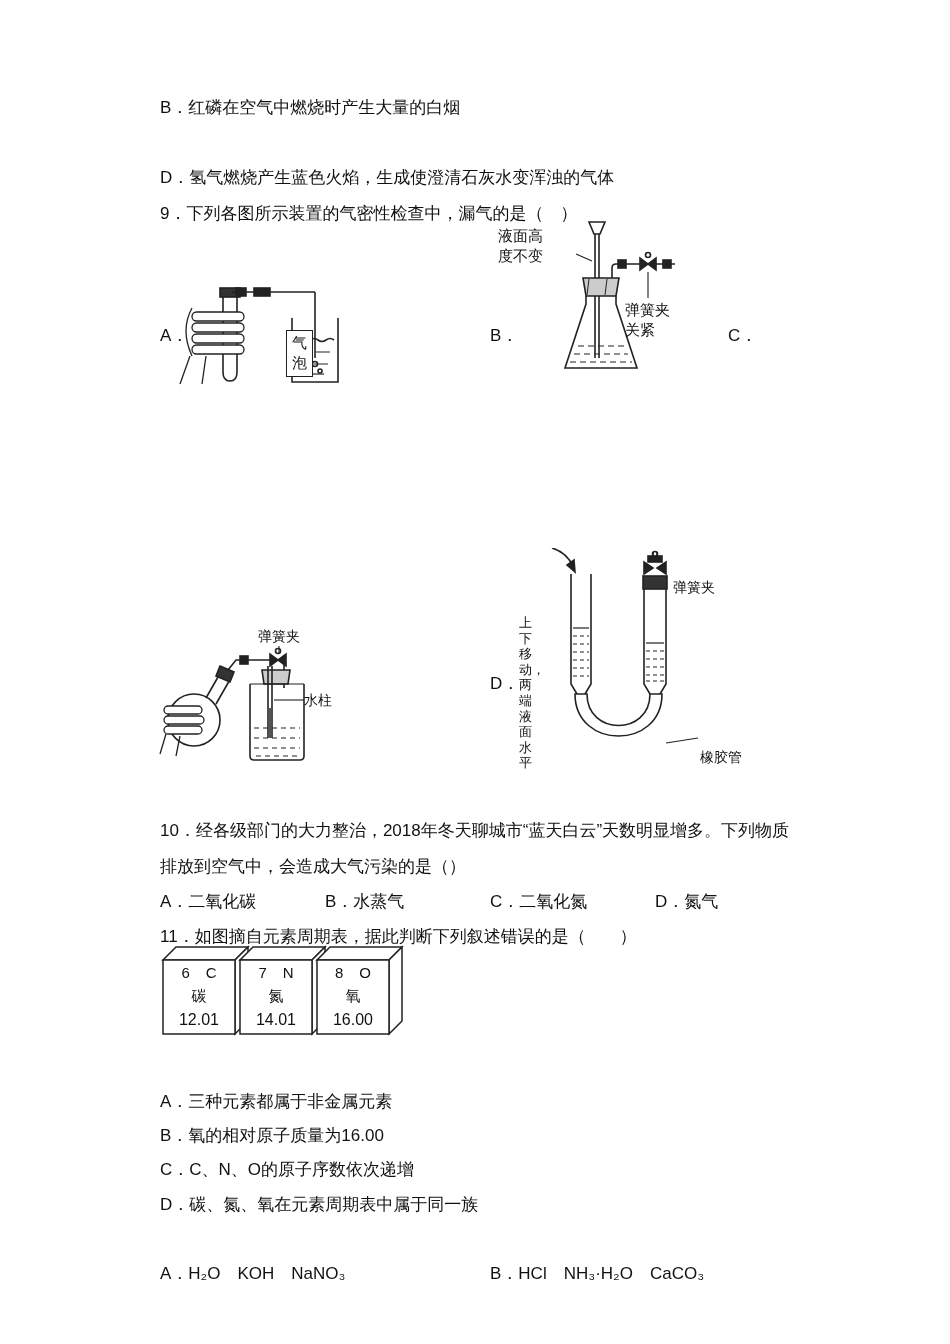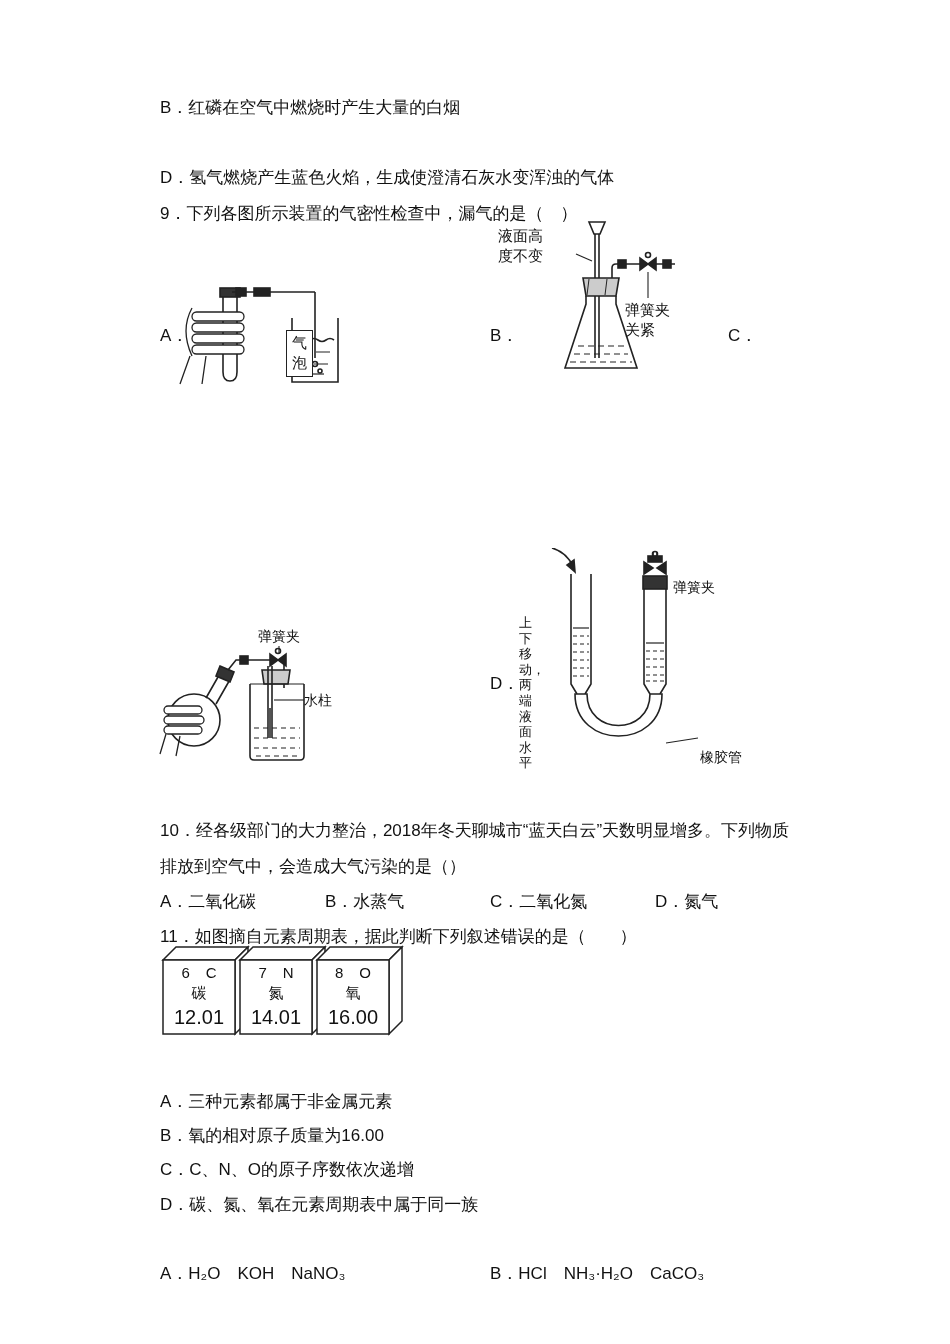--- a/index.html
+++ b/index.html
@@ -6,21 +6,21 @@
   html, body { background: #ffffff; }
   body { font-family: "Liberation Sans", "DejaVu Sans", sans-serif; }
   .page { position: relative; width: 950px; height: 1344px; background: #fff; color: #111; overflow: hidden; }
   .line { position: absolute; font-size: 17px; white-space: nowrap; margin-top: 22px; }
   .diag-label { position: absolute; font-size: 14px; line-height: 1.32; white-space: pre-line; color: #111; }
   .boxed { border: 1.5px solid #222; background: #fff; text-align: center; padding: 2px 3px; font-size: 15px; line-height: 1.3; }
   .vert { width: 18px; word-break: break-all; white-space: normal; font-size: 13px; line-height: 1.2; text-align: left; margin-top: 32px; }
   svg.diagram { position: absolute; }
   .cube-text { position: absolute; width: 72px; height: 74px; display: flex; flex-direction: column; align-items: center; justify-content: space-between; padding: 4px 0 5px; font-size: 15px; }
   .cube-row1 { display: flex; gap: 16px; }
-  .cube-mass { font-size: 20px; }
+  .cube-mass { font-size: 16px; }
 </style>
 </head>
 <body>
 
 <div class="page">
 
   <div class="line" style="left:160px; top:74px">B．红磷在空气中燃烧时产生大量的白烟</div>
   <div class="line" style="left:160px; top:144px">D．氢气燃烧产生蓝色火焰，生成使澄清石灰水变浑浊的气体</div>
 
   <div class="line" style="left:160px; top:180px">9．下列各图所示装置的气密性检查中，漏气的是（　）</div>

